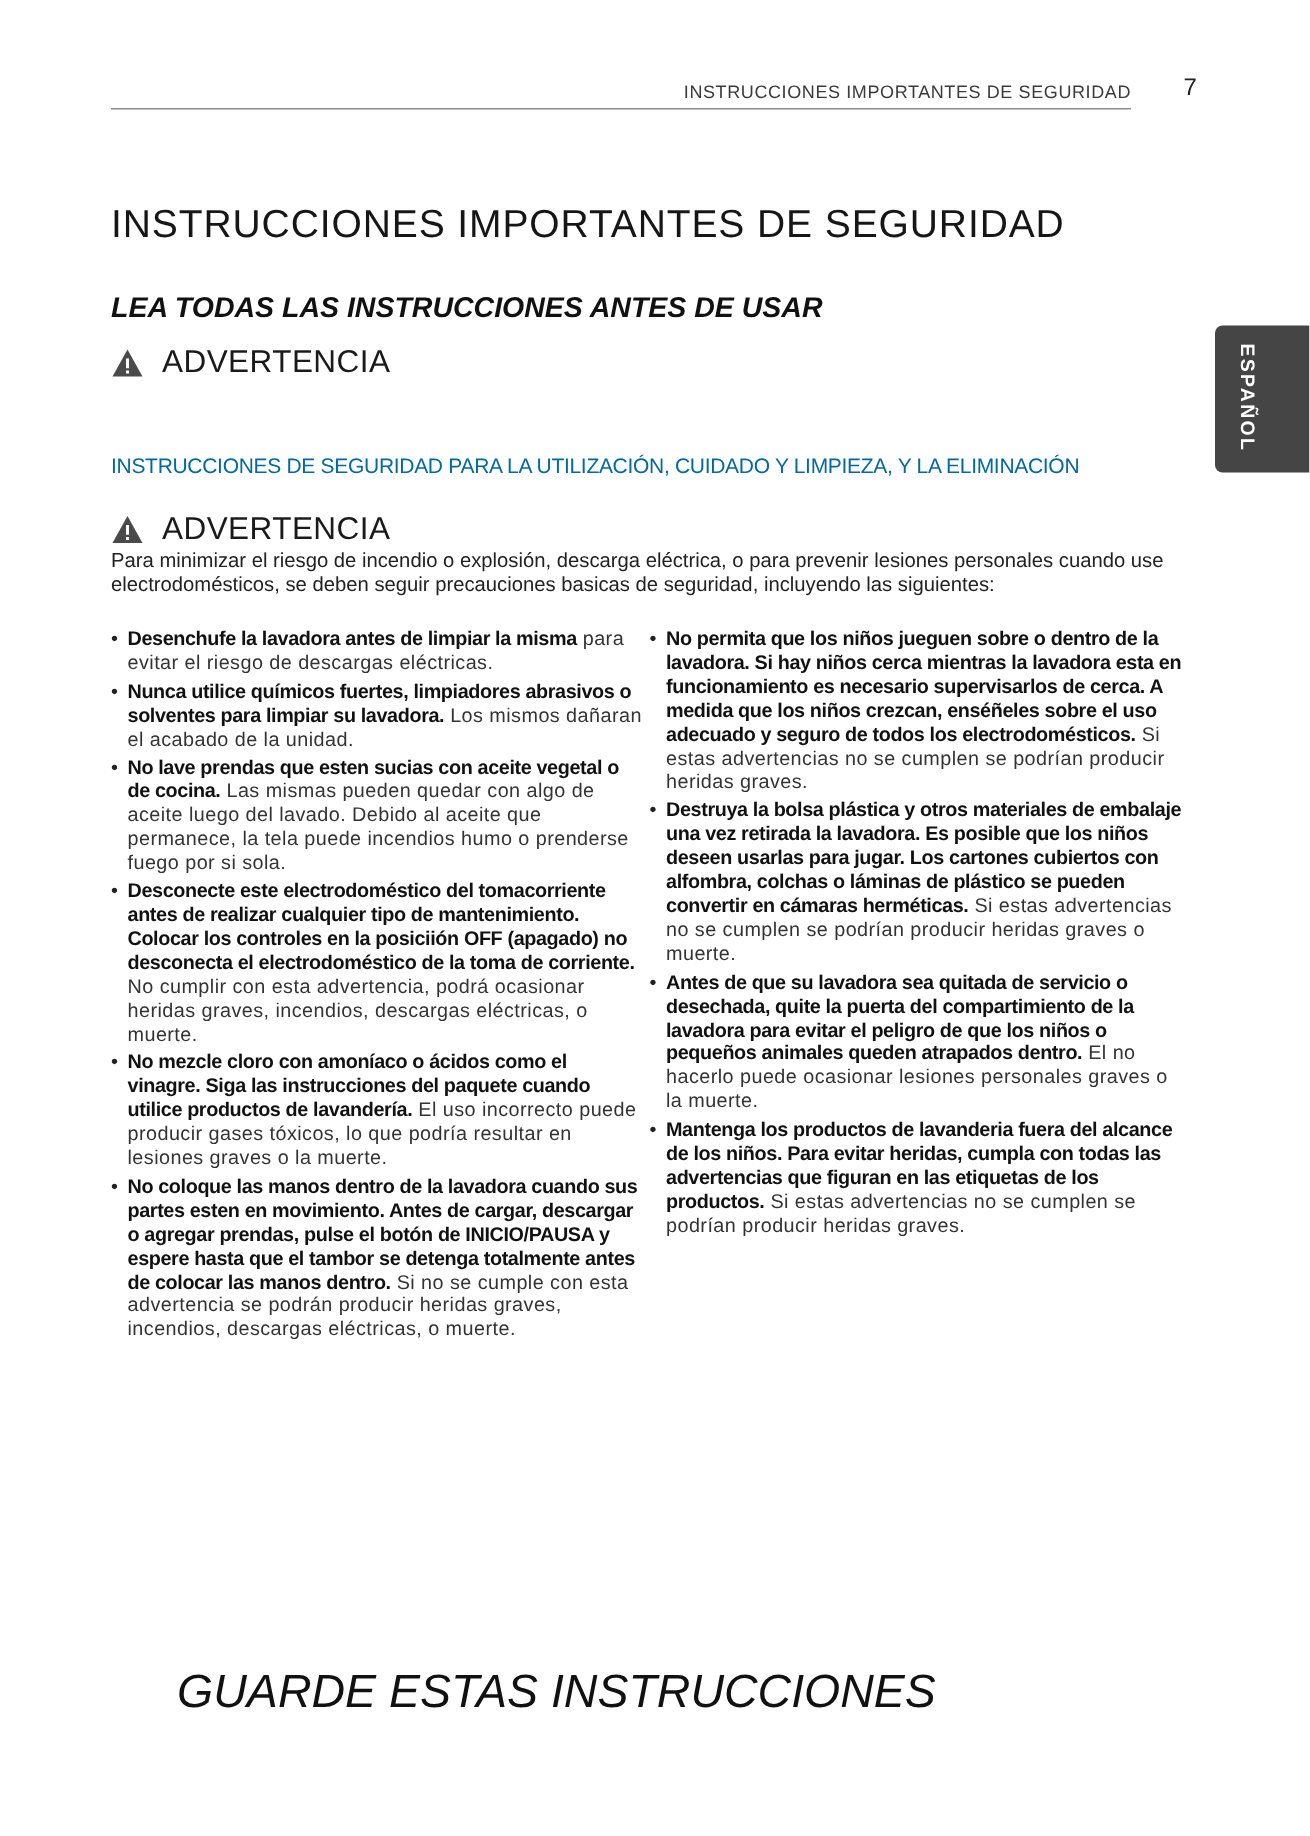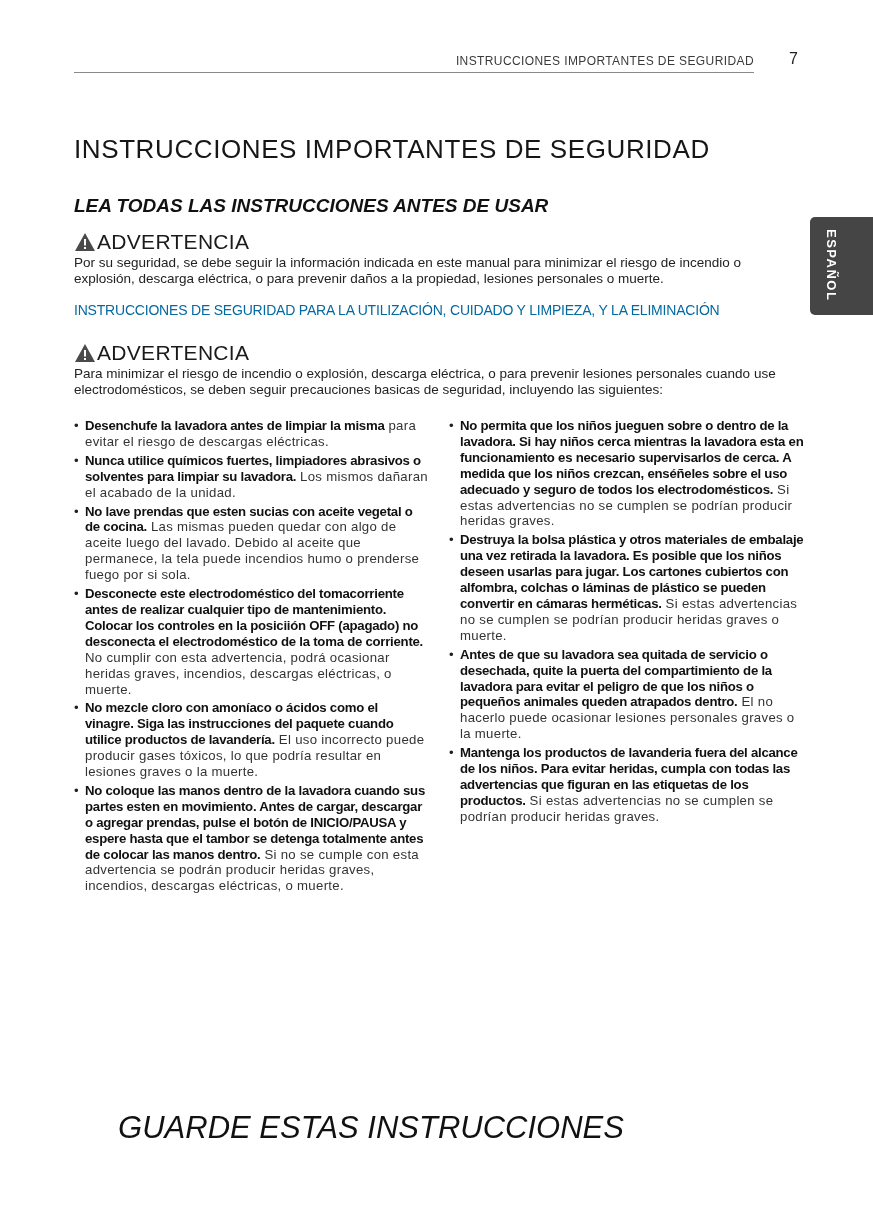--- a/index.html
+++ b/index.html
@@ -28,32 +28,32 @@
   }
   .main-title {
     position: absolute; left: 74px; top: 134px; margin: 0;
     font-size: 26px; font-weight: normal; letter-spacing: 0.6px; color: #161616;
   }
   .subtitle {
     position: absolute; left: 74px; top: 195px; margin: 0;
     font-size: 19px; font-style: italic; font-weight: bold; color: #111;
   }
   .warning-heading {
-    font-size: 21px; color: #1a1a1a; display: flex; align-items: center; gap: 1px;
+    font-size: 21px; color: #1a1a1a; display: flex; align-items: center; gap: 12px;
     line-height: 22px; letter-spacing: 0.3px;
   }
   .warn-icon { width: 22px; height: 20px; display: inline-block; }
   .warning-block { position: absolute; left: 74px; width: 720px; }
   .warning-text { font-size: 13.5px; line-height: 16px; color: #222; margin-top: 2px; }
   .section-link {
     position: absolute; left: 74px; top: 302px; font-size: 14px; color: #0369a1;
     letter-spacing: -0.2px;
   }
   .columns {
-    position: absolute; left: 74px; top: 418px; width: 730px; display: flex; gap: 20px;
+    position: absolute; left: 74px; top: 418px; width: 730px; display: flex; gap: 4px;
   }
   .col { width: 355px; }
   .item {
     position: relative; padding-left: 11px; font-size: 13.2px; line-height: 15.9px;
     margin-bottom: 3px; color: #222;
   }
   .item::before { content: "•"; position: absolute; left: 0; top: 0; }
   .item .bold { font-weight: bold; color: #111; letter-spacing: -0.25px; }
   .item .reg { letter-spacing: 0.3px; color: #333; }
   .footer-title {
@@ -78,21 +78,20 @@
 
 <div class="warning-block" style="top:231px;">
   <div class="warning-heading">
     <svg class="warn-icon" viewBox="0 0 22 20">
       <polygon points="11,1 21,19 1,19" fill="#4a4a4a"></polygon>
       <rect x="10" y="7" width="2" height="6.5" fill="#fff"></rect>
       <rect x="10" y="15" width="2" height="2" fill="#fff"></rect>
     </svg>
     <span>ADVERTENCIA</span>
   </div>
-  <div class="warning-text">Por su seguridad, se debe seguir la información indicada en este manual para minimizar el riesgo de incendio o explosión, descarga eléctrica, o para prevenir daños a la propiedad, lesiones personales o muerte.</div>
 </div>
 
 <div class="section-link">INSTRUCCIONES DE SEGURIDAD PARA LA UTILIZACIÓN, CUIDADO Y LIMPIEZA, Y LA ELIMINACIÓN</div>
 
 <div class="warning-block" style="top:342px;">
   <div class="warning-heading">
     <svg class="warn-icon" viewBox="0 0 22 20">
       <polygon points="11,1 21,19 1,19" fill="#4a4a4a"></polygon>
       <rect x="10" y="7" width="2" height="6.5" fill="#fff"></rect>
       <rect x="10" y="15" width="2" height="2" fill="#fff"></rect>

